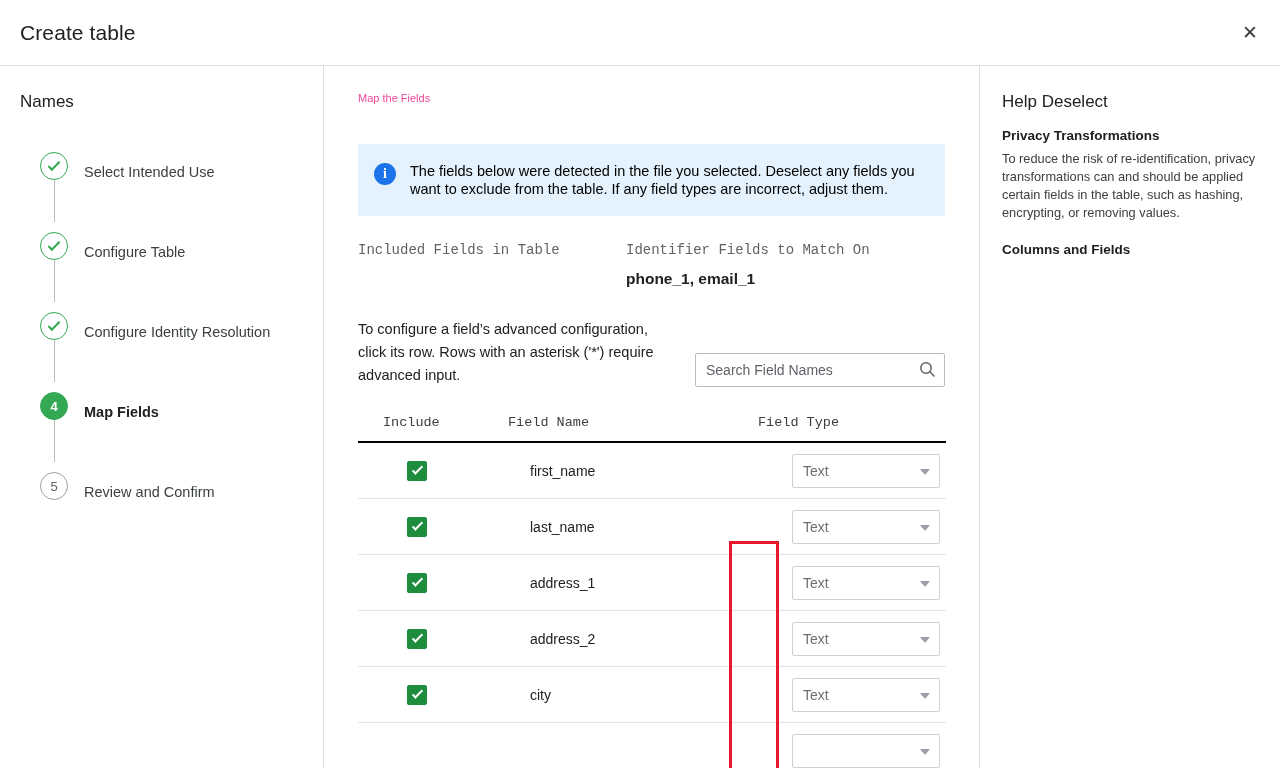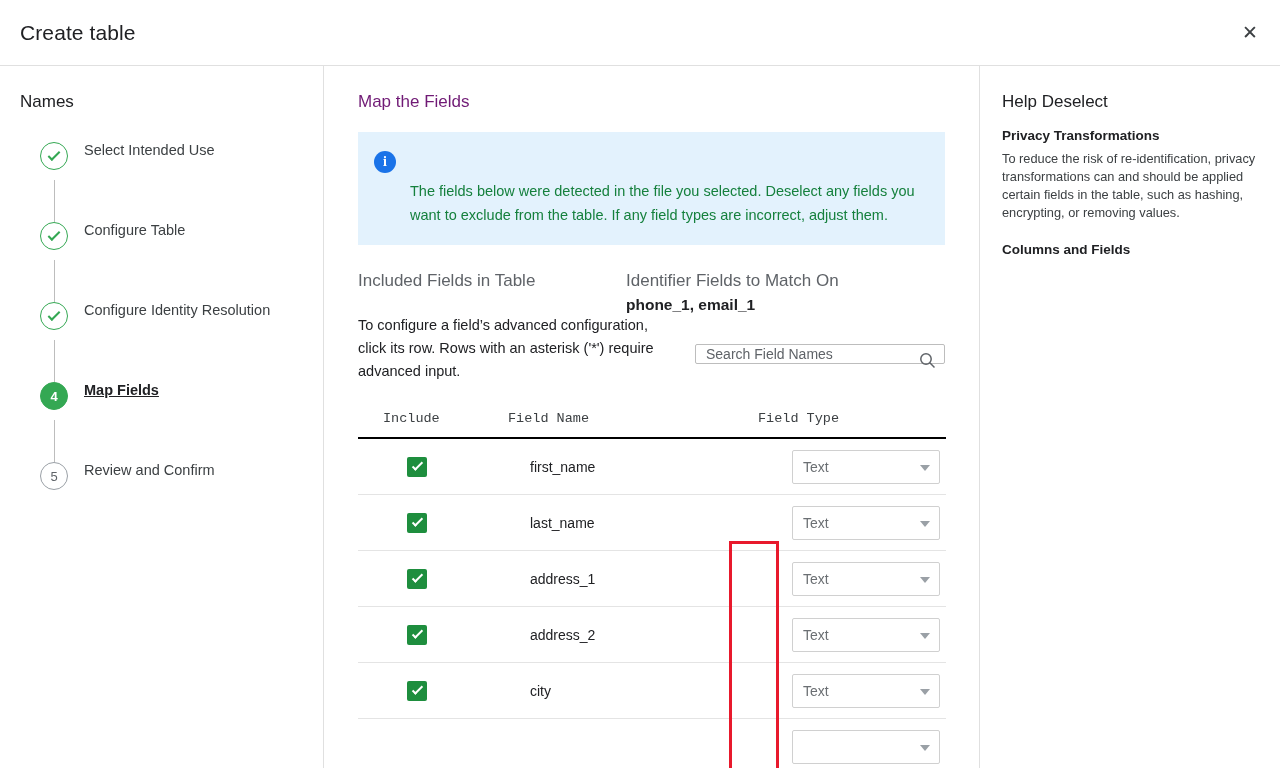--- a/index.html
+++ b/index.html
@@ -55,21 +55,21 @@
     padding: 26px 20px 0 20px;
     flex: 0 0 324px;
   }
   .steps-title {
     font-size: 17px;
     color: #202124;
     margin-bottom: 30px;
   }
   .step {
     display: flex;
-    align-items: flex-start;
+    align-items: flex-end;
     height: 38px;
   }
   .step-circle {
     width: 28px; height: 28px;
     border-radius: 50%;
     display: flex; align-items: center; justify-content: center;
     flex: 0 0 28px;
     margin-left: 20px;
     font-size: 13px;
   }
@@ -94,40 +94,40 @@
   .step-circle.pending {
     border: 1.6px solid #9aa0a6;
     color: #5f6368;
     background: #fff;
   }
   .step-label {
     margin-left: 16px;
     font-size: 14.5px;
     color: #3c4043;
   }
-  .step-label.current { font-weight: 600; color: #202124; text-decoration: underline; }
+  .step-label.current { font-weight: 600; color: #202124; }
   .step-connector {
     width: 1px;
     height: 42px;
     background: #bdbdbd;
     margin-left: 34px;
   }
 
   
   .main-col {
     flex: 1 1 auto;
     padding: 26px 34px 0 34px;
     border-right: 1px solid #e0e0e0;
     position: relative;
     overflow: hidden;
   }
   .main-title {
-    font-size: 17px;
-    color: #701a75;
-    margin-bottom: 20px;
+    font-size: 11px;
+    color: #ec4899;
+    margin-bottom: 40px;
   }
 
   .info-banner {
     background: #e3f2fd;
     display: flex;
     padding: 18px 20px 18px 16px;
     gap: 14px;
     align-items: flex-start;
   }
   .info-icon {
@@ -137,60 +137,61 @@
     background: #1a73e8;
     color: #fff;
     font-size: 14px;
     font-weight: 700;
     font-family: "Liberation Serif", serif;
     display: flex; align-items: center; justify-content: center;
     margin-top: 1px;
   }
   .info-text {
     font-size: 14.5px;
-    line-height: 24px;
-    color: #15803d;
-    margin-top: 29px;
+    line-height: 18px;
+    color: #000000;
   }
 
   .summary-row {
     display: flex;
     margin-top: 26px;
   }
   .summary-block { width: 268px; }
   .summary-label {
-    font-size: 17px;
+    font-size: 14px;
     color: #5f6368;
-    margin-bottom: 5px;
+    margin-bottom: 12px;
+    font-family: Liberation Mono, monospace;
   }
   .summary-value {
     font-size: 15.5px;
     font-weight: 700;
     color: #202124;
   }
 
   .config-row {
     display: flex;
-    align-items: center;
+    align-items: flex-end;
+    margin-top: 30px;
     justify-content: space-between;
   }
   .config-text {
     font-size: 14.5px;
     line-height: 23px;
     color: #202124;
     width: 320px;
   }
   .search-box {
     position: relative;
     width: 250px;
     margin-top: 10px;
   }
   .search-input {
     width: 250px;
-    height: 20px;
+    height: 34px;
     border: 1px solid #bdbdbd;
     border-radius: 2px;
     padding: 0 34px 0 10px;
     font-size: 14px;
     font-family: "Liberation Sans", sans-serif;
     color: #3c4043;
     outline: none;
     background: #fff;
   }
   .search-input::placeholder { color: #5f6368; }

